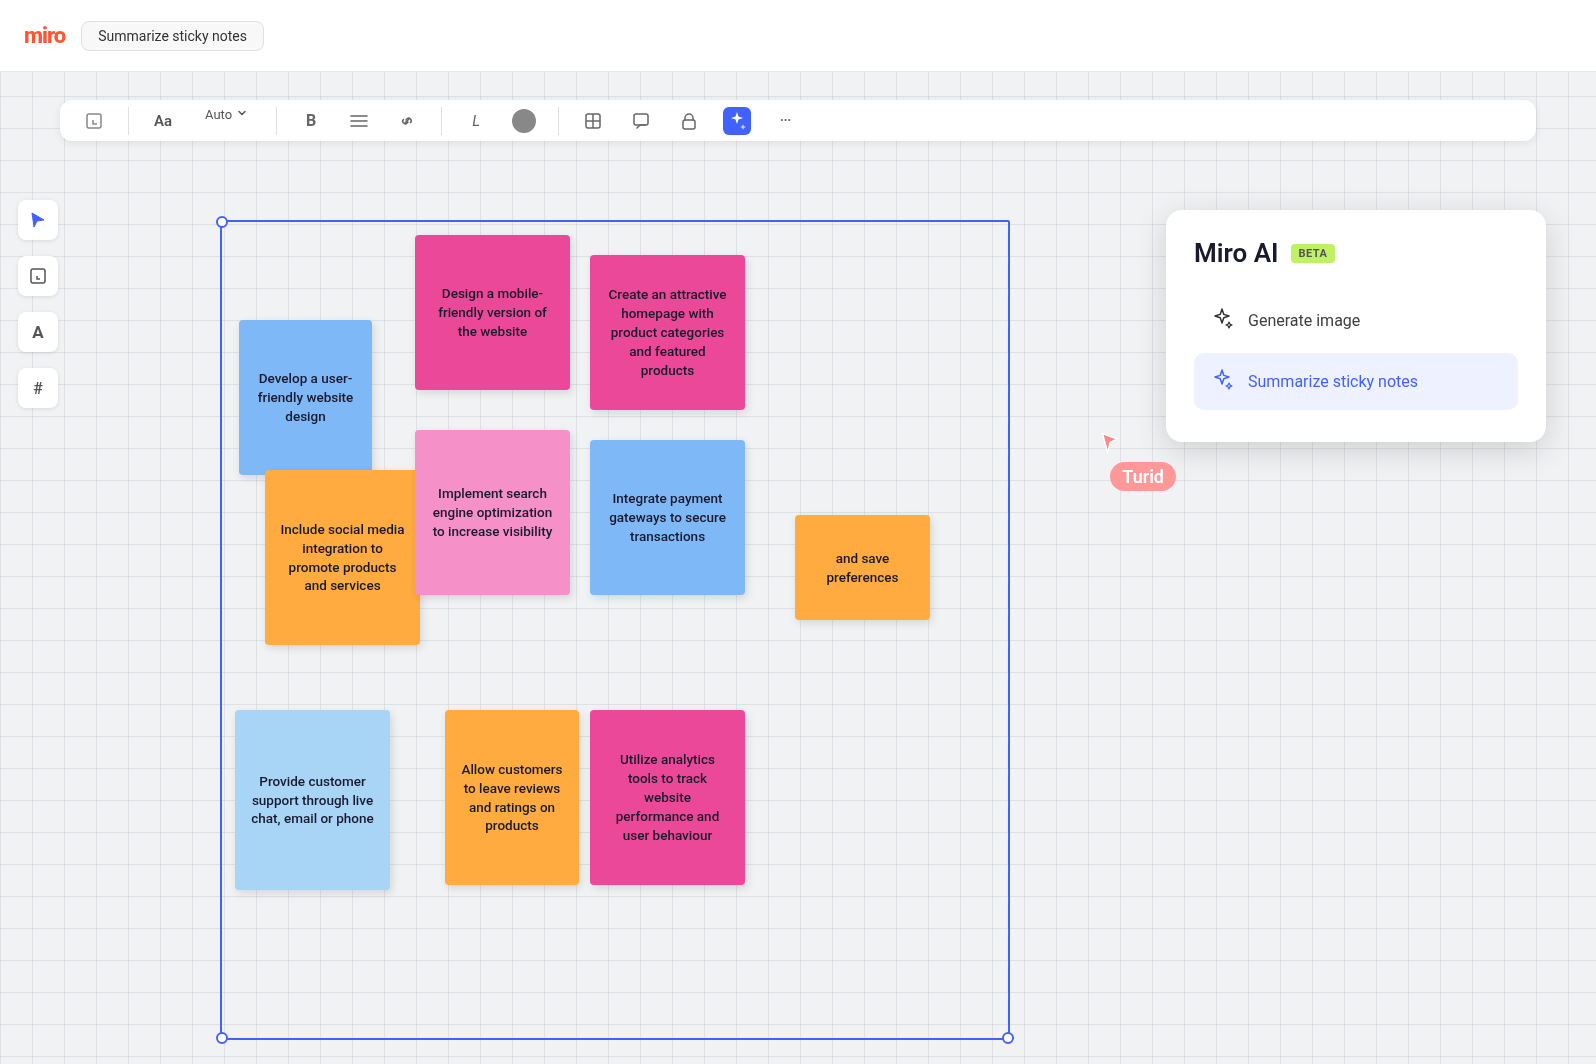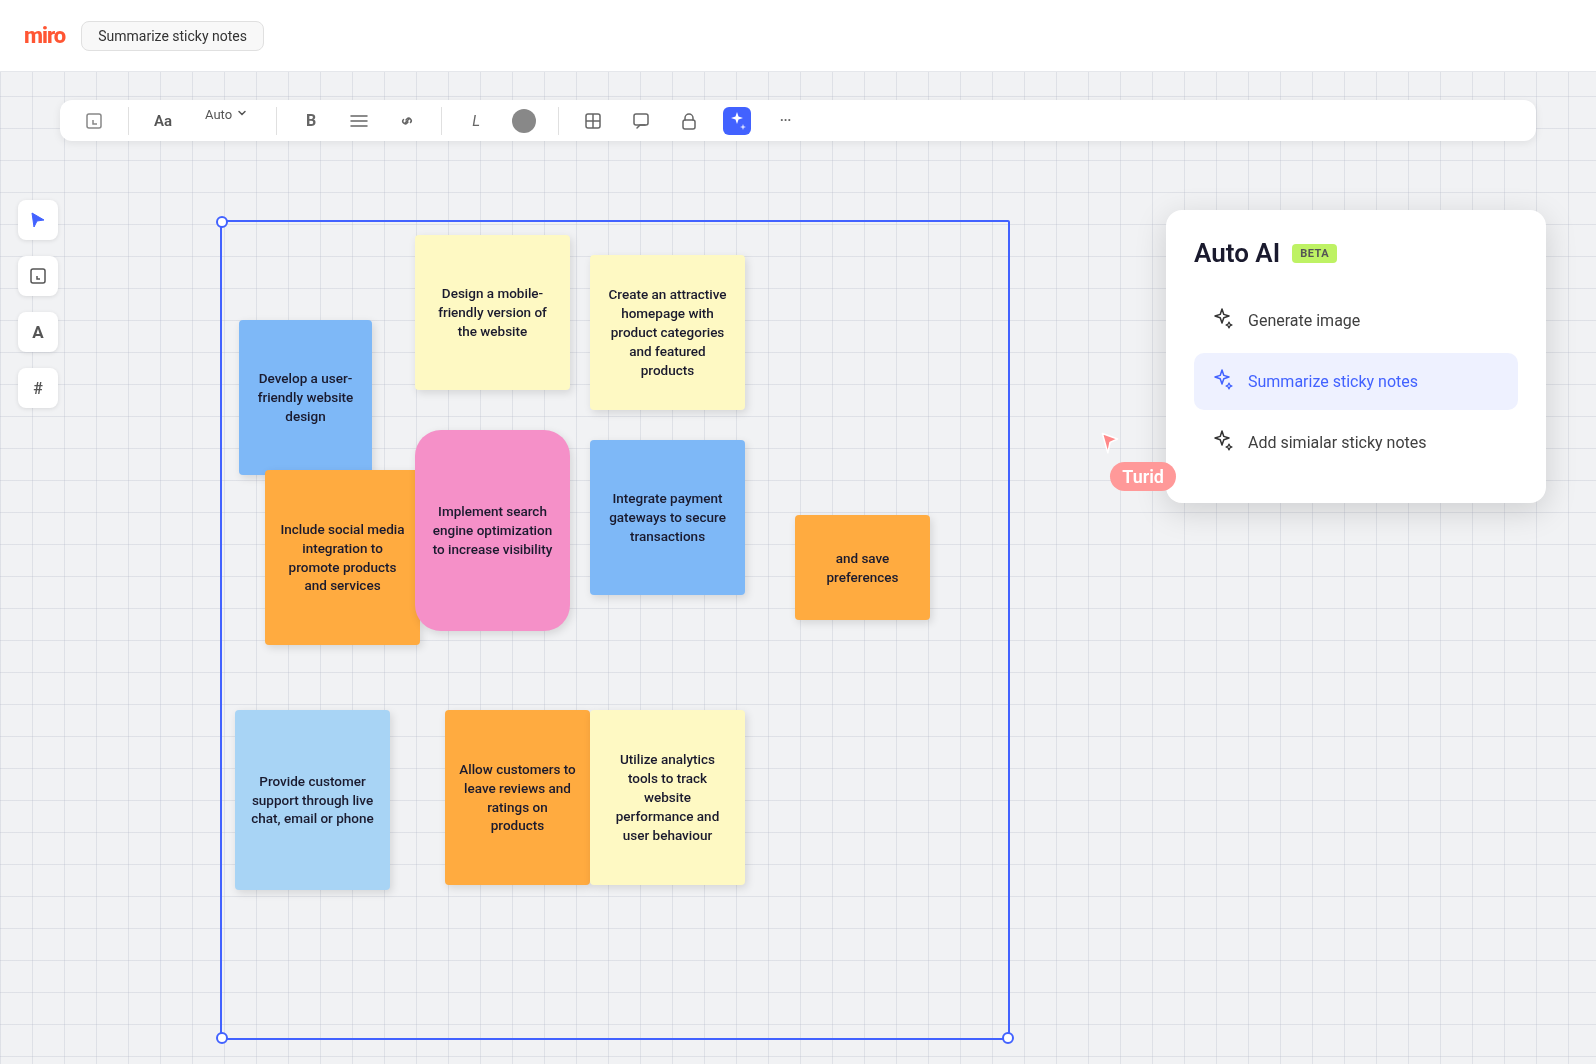--- a/index.html
+++ b/index.html
@@ -156,21 +156,21 @@
       font-size: 13.5px;
       font-weight: 500;
       line-height: 1.4;
       display: flex;
       align-items: center;
       justify-content: center;
       text-align: center;
       box-shadow: 2px 3px 8px rgba(0,0,0,0.12);
     }
     .sticky-blue { background: #7eb8f7; color: #1a1a2e; }
-    .sticky-yellow { background: #fef9c3; color: #1a1a2e; }
+    .sticky-yellow { background: #ec4899; color: #1a1a2e; }
     .sticky-pink { background: #f590c8; color: #1a1a2e; }
     .sticky-orange { background: #ffab40; color: #1a1a2e; margin-left: 30px; }
     .sticky-blue-light { background: #a8d4f5; color: #1a1a2e; }
 
     
     .ai-panel {
       position: absolute;
       right: 10px;
       top: 10px;
       width: 380px;
@@ -361,47 +361,47 @@
   </div>
 
   <div class="sticky sticky-yellow" style="left:515px;top:55px;width:155px;height:155px;">
     <span>Create an attractive homepage with product categories and featured products</span>
   </div>
 
   <div class="sticky sticky-orange" style="left:160px;top:270px;width:155px;height:175px;">
     <span>Include social media integration to promote products and services</span>
   </div>
 
-  <div class="sticky sticky-pink" style="left:340px;top:230px;width:155px;height:201px;border-radius:26px;">
+  <div class="sticky sticky-pink" style="left:340px;top:230px;width:155px;height:165px;">
     <span>Implement search engine optimization to increase visibility</span>
   </div>
 
   <div class="sticky sticky-blue" style="left:515px;top:240px;width:155px;height:155px;">
     <span>Integrate payment gateways to secure transactions</span>
   </div>
 
   <div class="sticky sticky-orange" style="left:690px;top:315px;width:135px;height:105px;">
     <span>and save preferences</span>
   </div>
 
   <div class="sticky sticky-blue-light" style="left:160px;top:510px;width:155px;height:180px;">
     <span>Provide customer support through live chat, email or phone</span>
   </div>
 
-  <div class="sticky sticky-orange" style="left:340px;top:510px;width:145px;height:175px;">
+  <div class="sticky sticky-orange" style="left:340px;top:510px;width:134px;height:175px;">
     <span>Allow customers to leave reviews and ratings on products</span>
   </div>
 
   <div class="sticky sticky-yellow" style="left:515px;top:510px;width:155px;height:175px;">
     <span>Utilize analytics tools to track website performance and user behaviour</span>
   </div>
 
   <div class="ai-panel">
     <div class="ai-panel-header">
-      <span class="ai-panel-title">Auto AI</span>
+      <span class="ai-panel-title">Miro AI</span>
       <span class="beta-badge">BETA</span>
     </div>
 
     <div class="ai-menu-item">
       <span class="ai-sparkle">
         <svg width="24" height="24" viewBox="0 0 24 24" fill="none">
           <path d="M12 3l1.8 5.4L19 10l-5.2 1.8L12 17l-1.8-5.2L5 10l5.2-1.6L12 3z" stroke="#333" stroke-width="1.5" fill="none" stroke-linejoin="round"></path>
           <path d="M19 16l.9 2.1L22 19l-2.1.9L19 22l-.9-2.1L16 19l2.1-.9L19 16z" stroke="#333" stroke-width="1.2" fill="none" stroke-linejoin="round"></path>
         </svg>
       </span>
@@ -411,29 +411,20 @@
     <div class="ai-menu-item selected">
       <span class="ai-sparkle">
         <svg width="24" height="24" viewBox="0 0 24 24" fill="none">
           <path d="M12 3l1.8 5.4L19 10l-5.2 1.8L12 17l-1.8-5.2L5 10l5.2-1.6L12 3z" stroke="#4262ff" stroke-width="1.5" fill="none" stroke-linejoin="round"></path>
           <path d="M19 16l.9 2.1L22 19l-2.1.9L19 22l-.9-2.1L16 19l2.1-.9L19 16z" stroke="#4262ff" stroke-width="1.2" fill="none" stroke-linejoin="round"></path>
         </svg>
       </span>
       <span>Summarize sticky notes</span>
     </div>
 
-    <div class="ai-menu-item">
-      <span class="ai-sparkle">
-        <svg width="24" height="24" viewBox="0 0 24 24" fill="none">
-          <path d="M12 3l1.8 5.4L19 10l-5.2 1.8L12 17l-1.8-5.2L5 10l5.2-1.6L12 3z" stroke="#333" stroke-width="1.5" fill="none" stroke-linejoin="round"></path>
-          <path d="M19 16l.9 2.1L22 19l-2.1.9L19 22l-.9-2.1L16 19l2.1-.9L19 16z" stroke="#333" stroke-width="1.2" fill="none" stroke-linejoin="round"></path>
-        </svg>
-      </span>
-      <span>Add simialar sticky notes</span>
-    </div>
   </div>
 
   <div class="user-cursor">
     <svg width="20" height="24" viewBox="0 0 20 24" fill="none" style="transform:rotate(-10deg);">
       <path d="M2 2l14 8-8 2-4 10z" fill="#ff8888" stroke="white" stroke-width="1.5" stroke-linejoin="round"></path>
     </svg>
     <div class="cursor-label">Turid</div>
   </div>
 
 </div>

